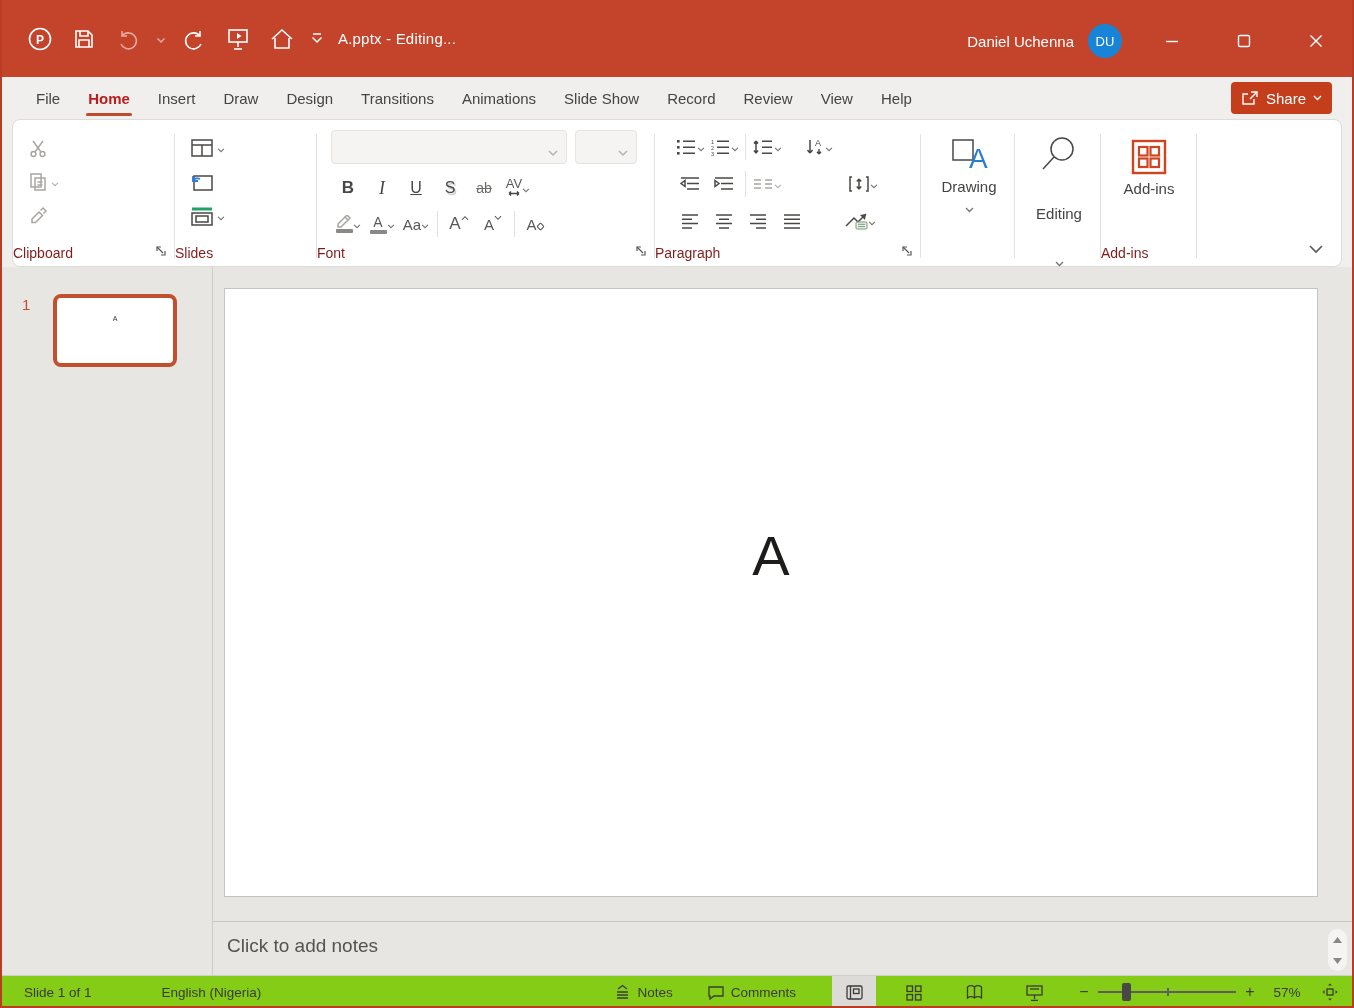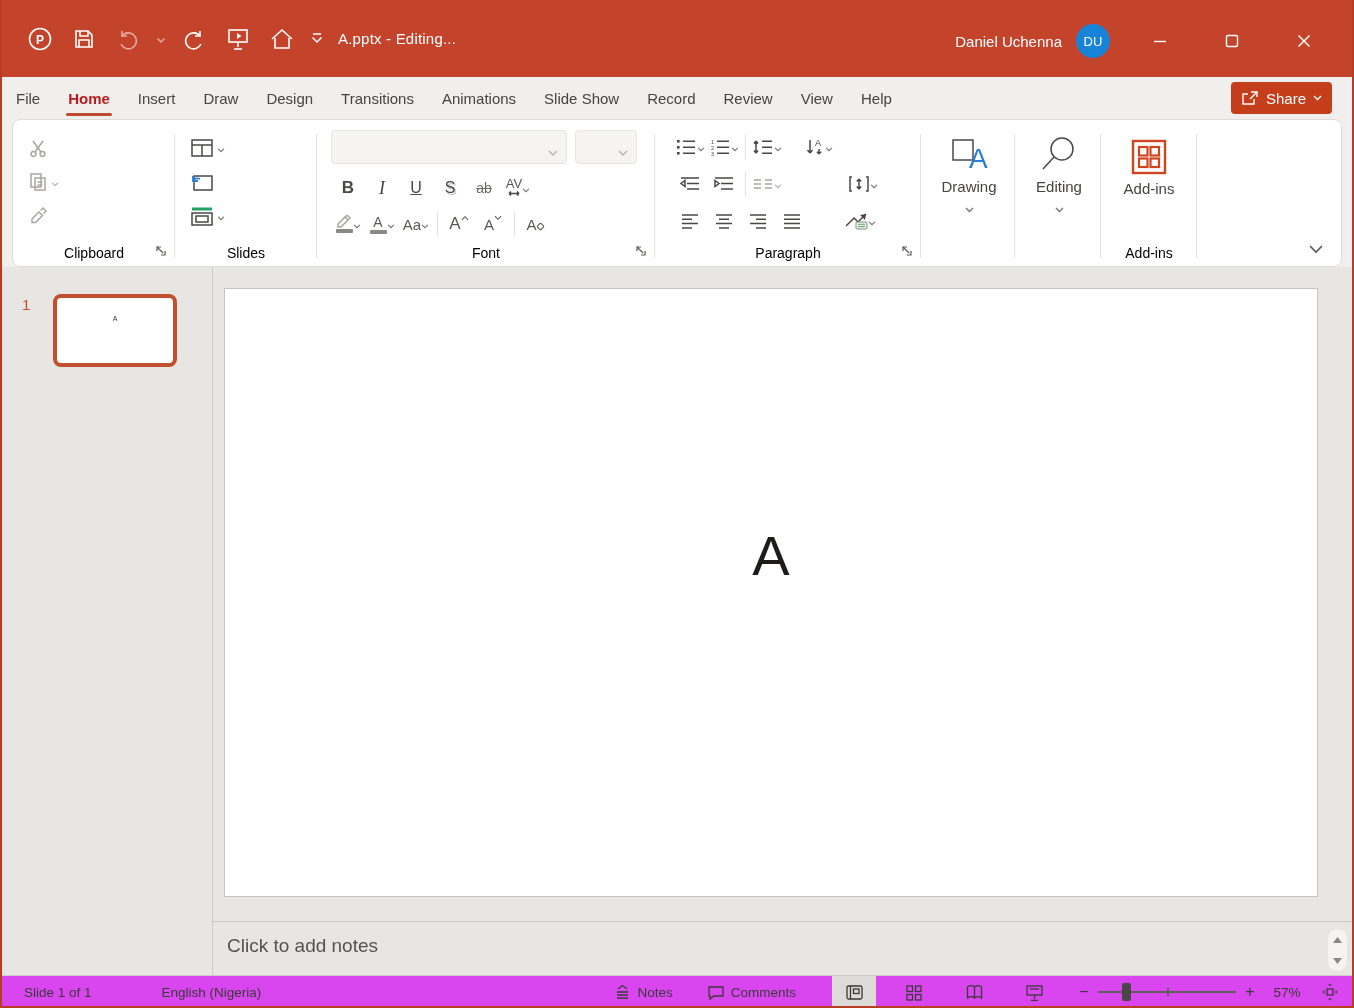--- a/index.html
+++ b/index.html
@@ -27,50 +27,50 @@
     position:absolute; left:533px; top:17px; width:362px; height:42px;
     background:#eddfd9; border-radius:5px; display:flex; align-items:center;
     padding-left:36px; cursor:text;
   }
   .searchbox svg{ position:absolute; left:38px; top:12px; stroke:#5f443c; fill:none; stroke-width:1.6; }
   .searchbox input{
     border:none; background:transparent; outline:none; font-size:15px;
     color:#5f443c; width:260px; margin-left:36px; font-family:"Liberation Sans",sans-serif;
   }
   .searchbox input::placeholder{ color:#5f443c; opacity:1; }
-  .tb-right{ position:absolute; right:12px; top:0; height:82px; display:flex; align-items:center; }
+  .tb-right{ position:absolute; right:0; top:0; height:82px; display:flex; align-items:center; }
   .user-name{ font-size:15px; margin-right:14px; }
   .avatar{ width:34px; height:34px; border-radius:50%; background:#1884d8; color:#fff;
     display:flex; align-items:center; justify-content:center; font-size:13px; margin-right:28px; cursor:pointer;}
   .winctl{ width:44px; height:44px; display:flex; align-items:center; justify-content:center; cursor:pointer; margin-right:28px;}
   .winctl svg{ stroke:#fff; fill:none; stroke-width:1.4; }
 
   
-  .menubar{ position:relative; height:42px; background:#f1efed; display:flex; align-items:center; }
+  .menubar{ position:relative; height:42px; background:#f1efed; display:flex; align-items:center; padding-left:20px; }
   .tab{ position:relative; font-size:15px; color:#454442; padding:0 14px; height:100%; display:flex; align-items:center; cursor:pointer; }
   .tab.active{ font-weight:700; color:#b91c1c; }
   .tab.active::after{ content:""; position:absolute; left:12px; right:12px; bottom:3px; height:3px; border-radius:2px; background:#bf4a2d; }
   .share-btn{
     position:absolute; right:20px; top:5px; height:32px; padding:0 10px 0 10px;
     background:#c43e1b; border-radius:4px; color:#fff; font-size:15px;
     display:flex; align-items:center; gap:7px; cursor:pointer;
   }
   .share-btn svg{ stroke:#fff; fill:none; stroke-width:1.4; }
 
   
   .ribbon-wrap{ height:148px; background:#f1efed; padding:0 10px; }
   .ribbon{
     position:relative; height:148px; background:#fff; border:1px solid #dedcd9;
     border-radius:8px; display:flex; align-items:stretch; padding-top:6px;
   }
   .rgroup{ position:relative; padding:2px 6px 24px 6px; }
   .rgroup::after{ content:""; position:absolute; right:0; top:8px; bottom:8px; width:1px; background:#e3e1de; }
   .glabel{
-    position:absolute; bottom:5px; left:0; right:0; text-align:center;
-    font-size:14px; color:#000000; cursor:default;
+    position:absolute; bottom:5px; left:0; right:0; 
+    font-size:14px; color:#7f1d1d; cursor:default;
   }
   .launcher{ position:absolute; bottom:5px; right:8px; cursor:pointer; }
   .launcher svg{ stroke:#5a5855; fill:none; stroke-width:1.2; }
   .gbody{ display:flex; height:116px; }
 
   .bigbtn{ display:flex; flex-direction:column; align-items:center; justify-content:flex-start;
     width:62px; cursor:pointer; border-radius:4px; padding-top:4px; color:#454442; font-size:15px; }
   .bigbtn .blabel{ text-align:center; line-height:1.25; margin-top:6px; }
   .minicol{ display:flex; flex-direction:column; justify-content:flex-start; gap:6px; padding-top:6px; margin-left:6px; }
   .mini{ display:flex; align-items:center; gap:3px; height:28px; padding:0 3px; border-radius:3px; cursor:pointer; }
@@ -139,21 +139,21 @@
   .notes-ph{ position:absolute; left:14px; top:13px; font-size:19px; color:#55534f; }
   .scrollpill{
     position:absolute; right:5px; top:662px; width:19px; height:42px;
     background:#f6f4f2; border-radius:10px; display:flex; flex-direction:column;
     align-items:center; justify-content:space-around; cursor:pointer;
   }
   .scrollpill svg{ fill:#8a8886; }
 
   
   .statusbar{
-    position:relative; height:33px; background:#d946ef; border-top:1px solid #cfcdca;
+    position:relative; height:33px; background:#84cc16; border-top:1px solid #cfcdca;
     display:flex; align-items:center; font-size:13.5px; color:#3b3a39;
   }
   .sb-item{ padding:0 10px; cursor:pointer; height:100%; display:flex; align-items:center; gap:6px; }
   .sb-left1{ margin-left:12px; }
   .sb-left2{ margin-left:50px; }
   .sb-right{ margin-left:auto; display:flex; align-items:center; height:100%; }
   .sb-icon svg{ stroke:#3b3a39; fill:none; stroke-width:1.3; }
   .viewbtn{ width:44px; height:100%; display:flex; align-items:center; justify-content:center; cursor:pointer; }
   .viewbtn.active{ background:#dddbd8; }
   .zoom-minus,.zoom-plus{ width:28px; text-align:center; cursor:pointer; font-size:16px; color:#3b3a39; }
@@ -566,21 +566,21 @@
               <text x="22" y="34" font-size="28" fill="#2b7cd3" font-family="Liberation Sans">A</text>
             </svg>
           <span>Drawing</span>
           <span class="chev" style="margin-top:4px;"><svg width="9" height="6" viewBox="0 0 9 6">
                 <path d="M1 1l3.5 3.5L8 1"></path>
               </svg></span>
         </div>
       </div>
 
       <div class="rgroup" style="width:86px;">
-        <div class="onebtn" style="width:76px;">
+        <div class="onebtn" style="width:76px;gap:27px;">
           <svg width="44" height="44" viewBox="0 0 44 44">
               <circle class="ic" cx="25" cy="15" r="11" stroke-width="1.8"></circle>
               <path class="ic" d="M17 23L6 35" stroke-width="1.8"></path>
             </svg>
           <span>Editing</span>
           <span class="chev" style="margin-top:4px;"><svg width="9" height="6" viewBox="0 0 9 6">
                 <path d="M1 1l3.5 3.5L8 1"></path>
               </svg></span>
         </div>
       </div>

